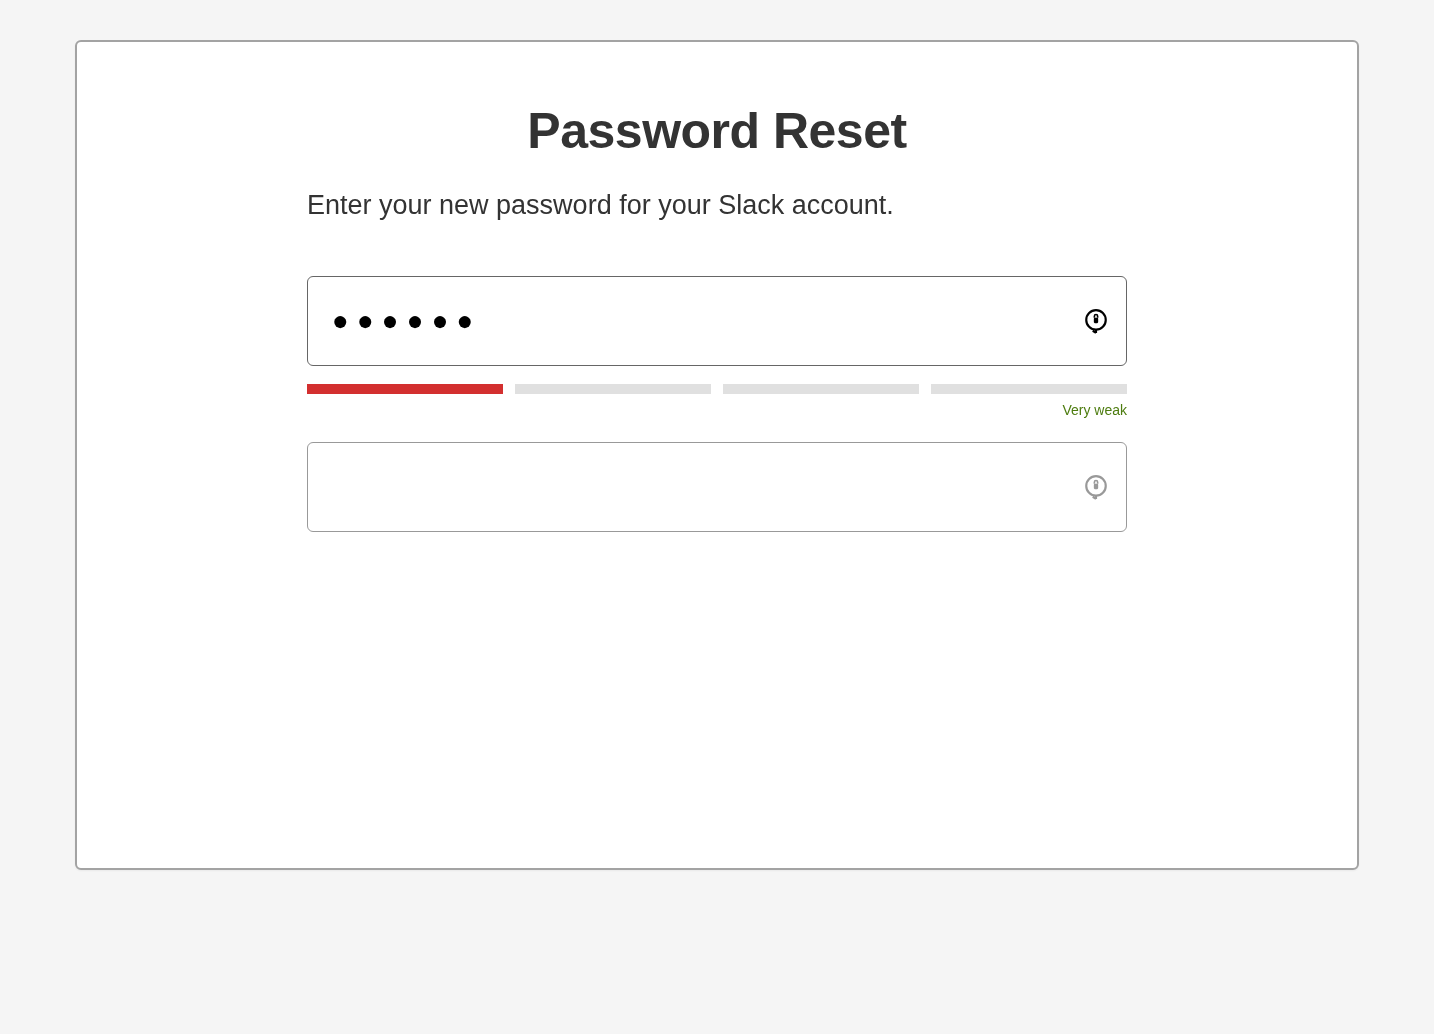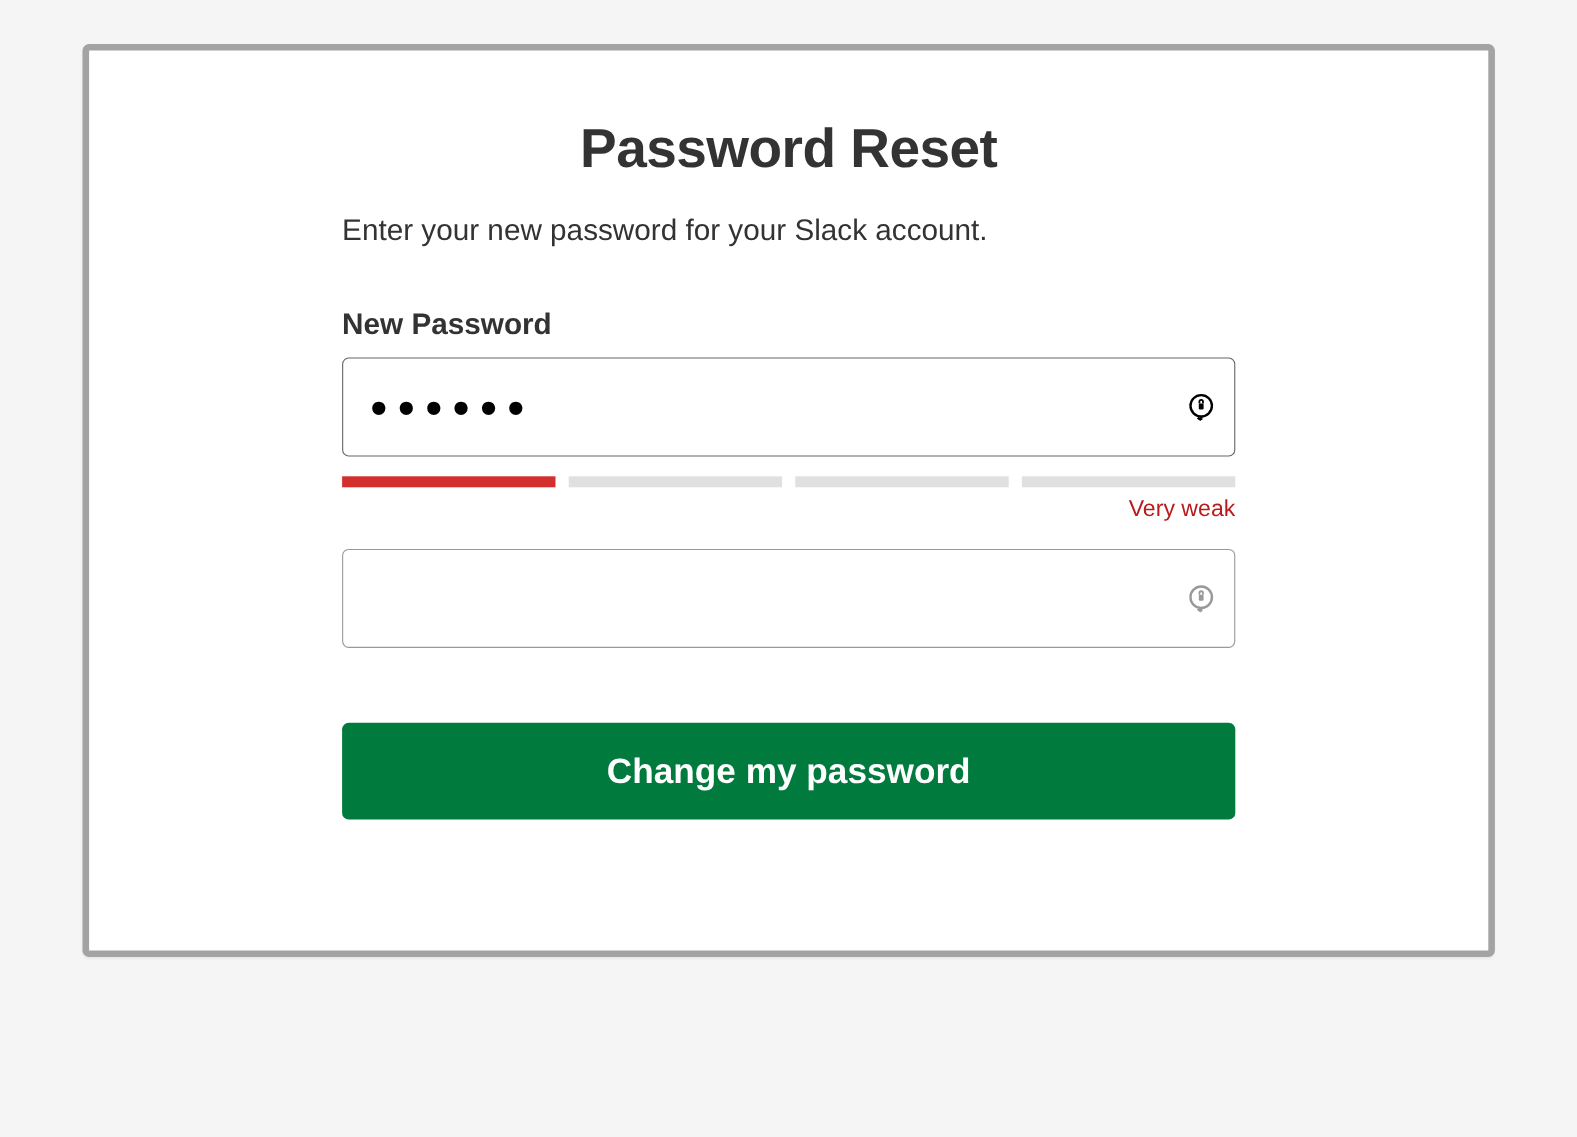--- a/index.html
+++ b/index.html
@@ -9,21 +9,21 @@
     }
     body {
       font-family: -apple-system, BlinkMacSystemFont, "Segoe UI", "Helvetica Neue", Helvetica, Arial, sans-serif;
       background: #f5f5f5;
       width: 1434px;
       height: 1034px;
       padding: 40px 75px;
     }
     .card {
       background: #ffffff;
-      border: 6px solid #a3a3a3;
+      border: 2px solid #a3a3a3;
       border-radius: 6px;
       box-shadow: 0 1px 2px rgba(0,0,0,0.05);
       padding: 60px 230px 80px 230px;
       width: 100%;
       height: 830px;
     }
     .heading {
       font-size: 50px;
       font-weight: 800;
       color: #333333;
@@ -90,22 +90,22 @@
     .strength-segment {
       flex: 1;
       height: 10px;
       background: #e0e0e0;
     }
     .strength-segment.filled {
       background: #d32f2f;
     }
     .strength-label {
       text-align: right;
-      font-size: 21px;
-      color: #b91c1c;
+      font-size: 14px;
+      color: #4d7c0f;
       margin-bottom: 24px;
     }
     .submit-button {
       width: 100%;
       height: 88px;
       background: #007a3d;
       color: #ffffff;
       border: none;
       border-radius: 6px;
       font-size: 32px;
@@ -117,21 +117,20 @@
       margin-top: 6px;
     }
   </style>
 </head>
 <body>
 
 <div class="card">
   <h1 class="heading">Password Reset</h1>
   <p class="subheading">Enter your new password for your  Slack account.</p>
 
-  <label class="field-label">New Password</label>
   <div class="input-wrapper">
     <input type="text" class="password-input" readonly="" value="●●●●●●" style="">
     <span class="input-icon">
       <svg viewBox="0 0 24 24" fill="none" stroke="#000000" stroke-width="2">
         <circle cx="12" cy="11" r="9"></circle>
         <rect x="10" y="9" width="4" height="5" rx="1" fill="#000000" stroke="none"></rect>
         <path d="M10.5 9 V7.5 a1.5 1.5 0 0 1 3 0 V9" stroke="#000000" stroke-width="1.5" fill="none"></path>
         <path d="M12 20 L12 23 M12 23 L9 21" stroke="#000000" stroke-width="2"></path>
       </svg>
     </span>
@@ -152,14 +151,13 @@
         <svg viewBox="0 0 24 24" fill="none" stroke="#999999" stroke-width="2">
           <circle cx="12" cy="11" r="9"></circle>
           <rect x="10" y="9" width="4" height="5" rx="1" fill="#999999" stroke="none"></rect>
           <path d="M10.5 9 V7.5 a1.5 1.5 0 0 1 3 0 V9" stroke="#999999" stroke-width="1.5" fill="none"></path>
           <path d="M12 20 L12 23 M12 23 L9 21" stroke="#999999" stroke-width="2"></path>
         </svg>
       </span>
     </div>
   </div>
 
-  <button class="submit-button">Change my password</button>
 </div>
 
 </body></html>

